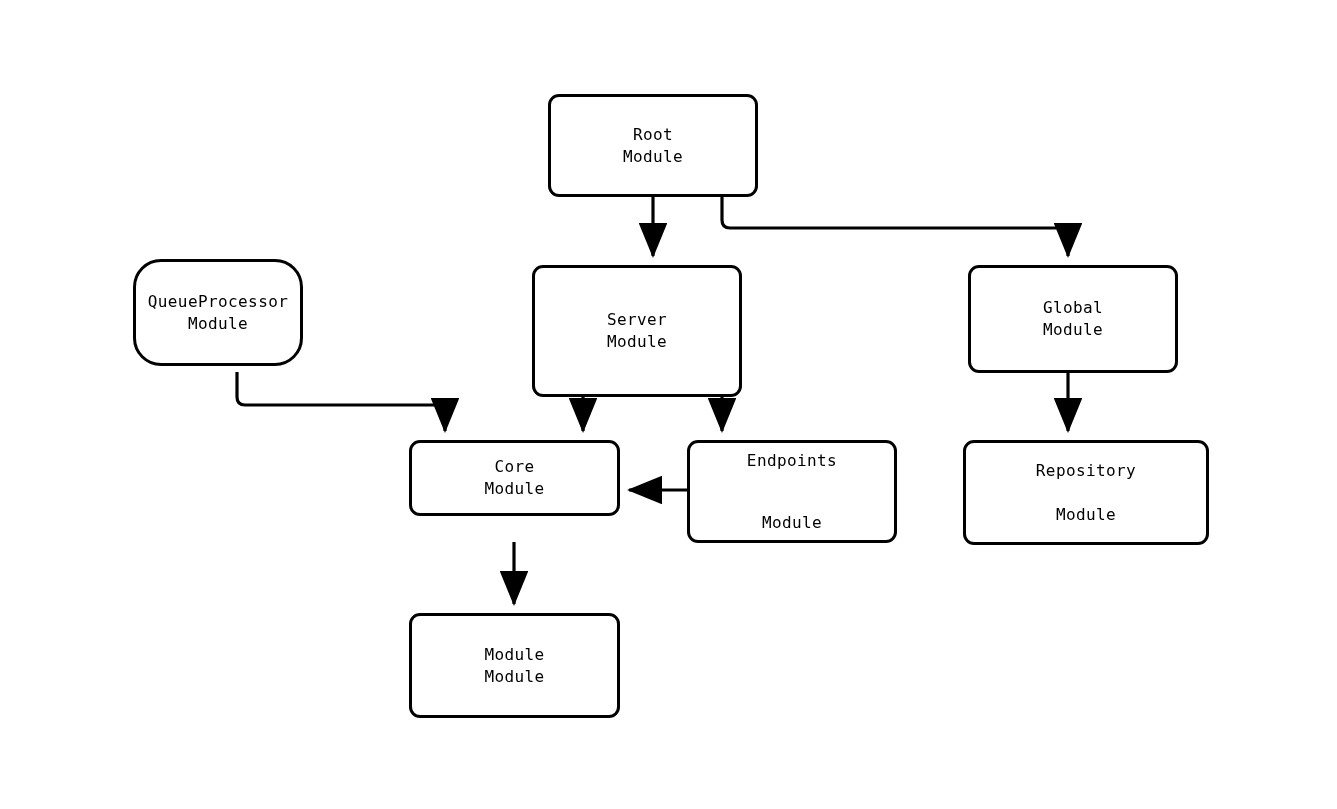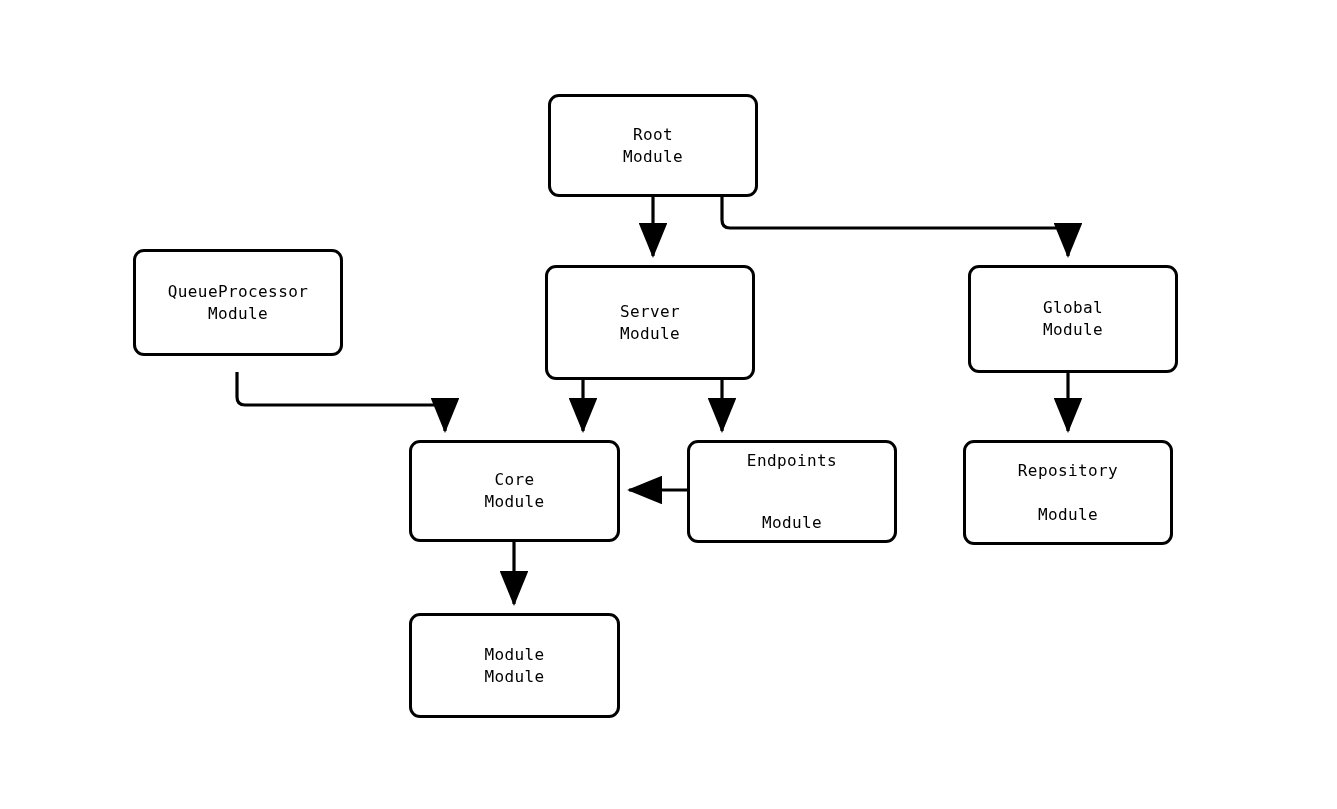--- a/index.html
+++ b/index.html
@@ -78,46 +78,46 @@
 
       <path d="M 514 542 L 514 604" marker-end="url(#arrowhead)"></path>
     </g>
   </svg>
 
   <div class="node" style="left:548px; top:94px; width:210px; height:103px;">
     <span class="node-line">Root</span>
     <span class="node-line">Module</span>
   </div>
 
-  <div class="node" style="left:133px; top:249px; width:210px; height:107px;">
+  <div class="node" style="left:133px; top:259px; width:170px; height:107px;border-radius:28px;">
     <span class="node-line">QueueProcessor</span>
     <span class="node-line">Module</span>
   </div>
 
-  <div class="node" style="left:545px; top:265px; width:210px; height:115px;">
+  <div class="node" style="left:532px; top:265px; width:210px; height:132px;">
     <span class="node-line">Server</span>
     <span class="node-line">Module</span>
   </div>
 
   <div class="node" style="left:968px; top:265px; width:210px; height:108px;">
     <span class="node-line">Global</span>
     <span class="node-line">Module</span>
   </div>
 
-  <div class="node" style="left:409px; top:440px; width:211px; height:102px;">
+  <div class="node" style="left:409px; top:440px; width:211px; height:76px;">
     <span class="node-line">Core</span>
     <span class="node-line">Module</span>
   </div>
 
   <div class="node" style="left:687px; top:440px; width:210px; height:103px;gap:40px;">
     <span class="node-line">Endpoints</span>
     <span class="node-line">Module</span>
   </div>
 
-  <div class="node" style="left:963px; top:440px; width:210px; height:105px;gap:22px;">
+  <div class="node" style="left:963px; top:440px; width:246px; height:105px;gap:22px;">
     <span class="node-line">Repository</span>
     <span class="node-line">Module</span>
   </div>
 
   <div class="node" style="left:409px; top:613px; width:211px; height:105px;">
     <span class="node-line">Module</span>
     <span class="node-line">Module</span>
   </div>
 
 </div>

